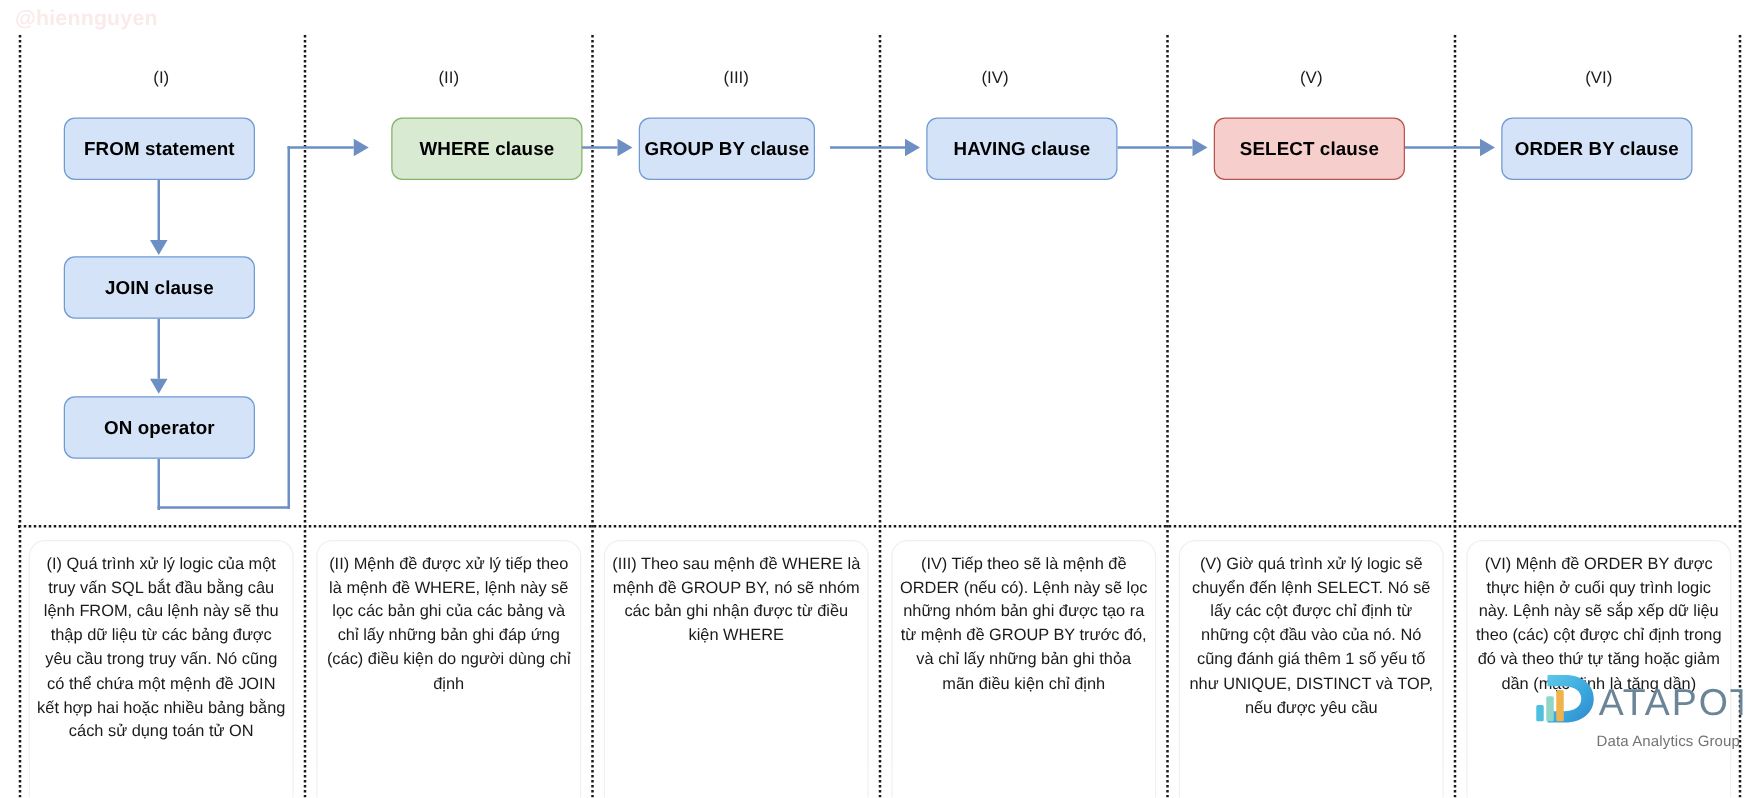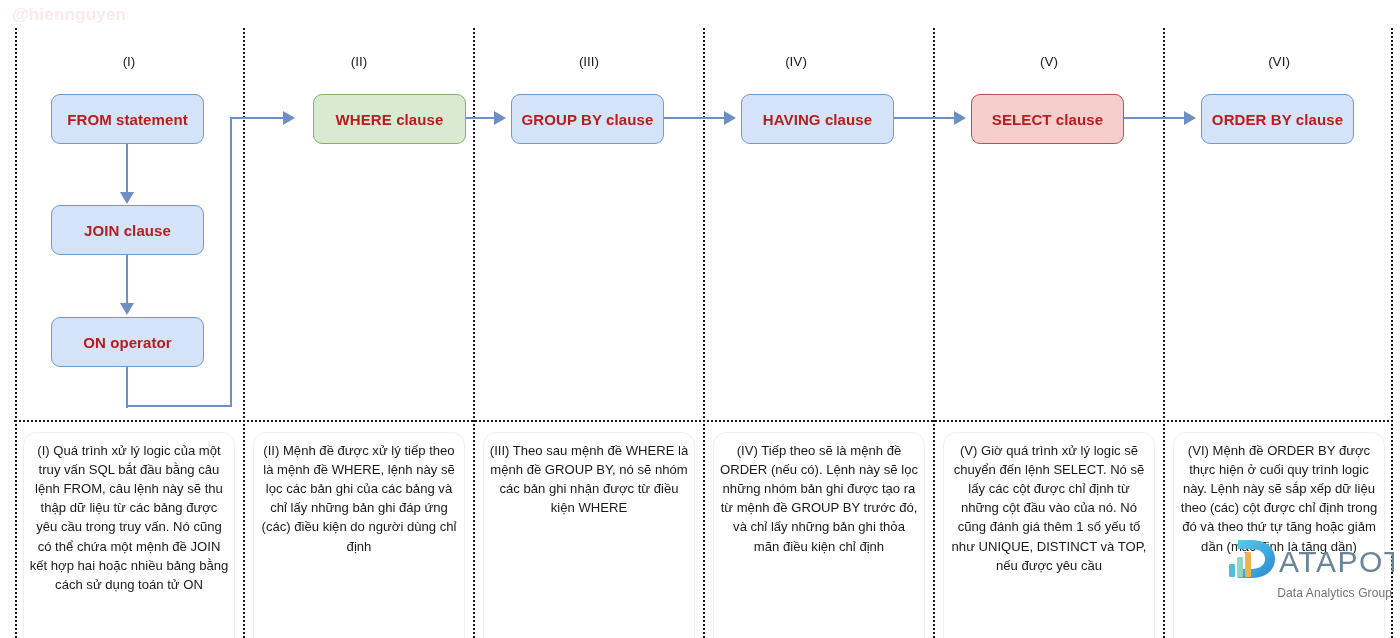--- a/index.html
+++ b/index.html
@@ -56,21 +56,21 @@
   
   .node {
     position: absolute;
     height: 50px;
     border-radius: 9px;
     display: flex;
     align-items: center;
     justify-content: center;
     font-size: 15px;
     font-weight: bold;
-    color: #b91c1c;
+    color: #000000;
     letter-spacing: .1px;
     white-space: nowrap;
   }
   .node.blue  { background: #d4e3f7; border: 1.6px solid #6f9ad4; }
   .node.green { background: #d9ead3; border: 1.6px solid #82b366; margin-left: 32px; }
   .node.red   { background: #f6cecc; border: 1.6px solid #b85450; }
 
   
   .conn { position: absolute; background: #6d8fc4; }
   .conn.h { height: 2.4px; }
@@ -171,21 +171,21 @@
   <div class="conn h" style="left:894px; top:117px; width:60px"></div>
   <div class="arrow-r" style="left:954px; top:111px"></div>
 
   <div class="conn h" style="left:1124px; top:117px; width:60px"></div>
   <div class="arrow-r" style="left:1184px; top:111px"></div>
 
   <div class="node blue" style="left:51px;   top:94px;  width:153px">FROM statement</div>
   <div class="node blue" style="left:51px;   top:205px; width:153px">JOIN clause</div>
   <div class="node blue" style="left:51px;   top:317px; width:153px">ON operator</div>
   <div class="node green" style="left:281px;  top:94px;  width:153px">WHERE clause</div>
-  <div class="node blue" style="left:511px;  top:94px;  width:153px">GROUP BY clause</div>
+  <div class="node blue" style="left:511px;  top:94px;  width:141px">GROUP BY clause</div>
   <div class="node blue" style="left:741px;  top:94px;  width:153px">HAVING clause</div>
   <div class="node red" style="left:971px;  top:94px;  width:153px">SELECT clause</div>
   <div class="node blue" style="left:1201px; top:94px;  width:153px">ORDER BY clause</div>
 
   <div class="desc-card" style="left:23px">(I) Quá trình xử lý logic của một truy vấn SQL bắt đầu bằng câu lệnh <b>FROM</b>, câu lệnh này sẽ thu thập dữ liệu từ các bảng được yêu cầu trong truy vấn. Nó cũng có thể chứa một mệnh đề <b>JOIN</b> kết hợp hai hoặc nhiều bảng bằng cách sử dụng toán tử <b>ON</b></div>
   <div class="desc-card" style="left:253px">(II) Mệnh đề được xử lý tiếp theo là mệnh đề <b>WHERE</b>, lệnh này sẽ lọc các bản ghi của các bảng và chỉ lấy những bản ghi đáp ứng (các) điều kiện do người dùng chỉ định</div>
   <div class="desc-card" style="left:483px">(III) Theo sau mệnh đề <b>WHERE</b> là mệnh đề <b>GROUP BY</b>, nó sẽ nhóm các bản ghi nhận được từ điều kiện <b>WHERE</b></div>
   <div class="desc-card" style="left:713px">(IV) Tiếp theo sẽ là mệnh đề <b>ORDER</b> (nếu có). Lệnh này sẽ lọc những nhóm bản ghi được tạo ra từ mệnh đề <b>GROUP BY</b> trước đó, và chỉ lấy những bản ghi thỏa mãn điều kiện chỉ định</div>
   <div class="desc-card" style="left:943px">(V) Giờ quá trình xử lý logic sẽ chuyển đến lệnh <b>SELECT</b>. Nó sẽ lấy các cột được chỉ định từ những cột đầu vào của nó. Nó cũng đánh giá thêm 1 số yếu tố như <b>UNIQUE</b>, <b>DISTINCT</b> và <b>TOP</b>, nếu được yêu cầu</div>
   <div class="desc-card" style="left:1173px">(VI) Mệnh đề <b>ORDER BY</b> được thực hiện ở cuối quy trình logic này. Lệnh này sẽ sắp xếp dữ liệu theo (các) cột được chỉ định trong đó và theo thứ tự tăng hoặc giảm dần (mặc định là tăng dần)</div>

